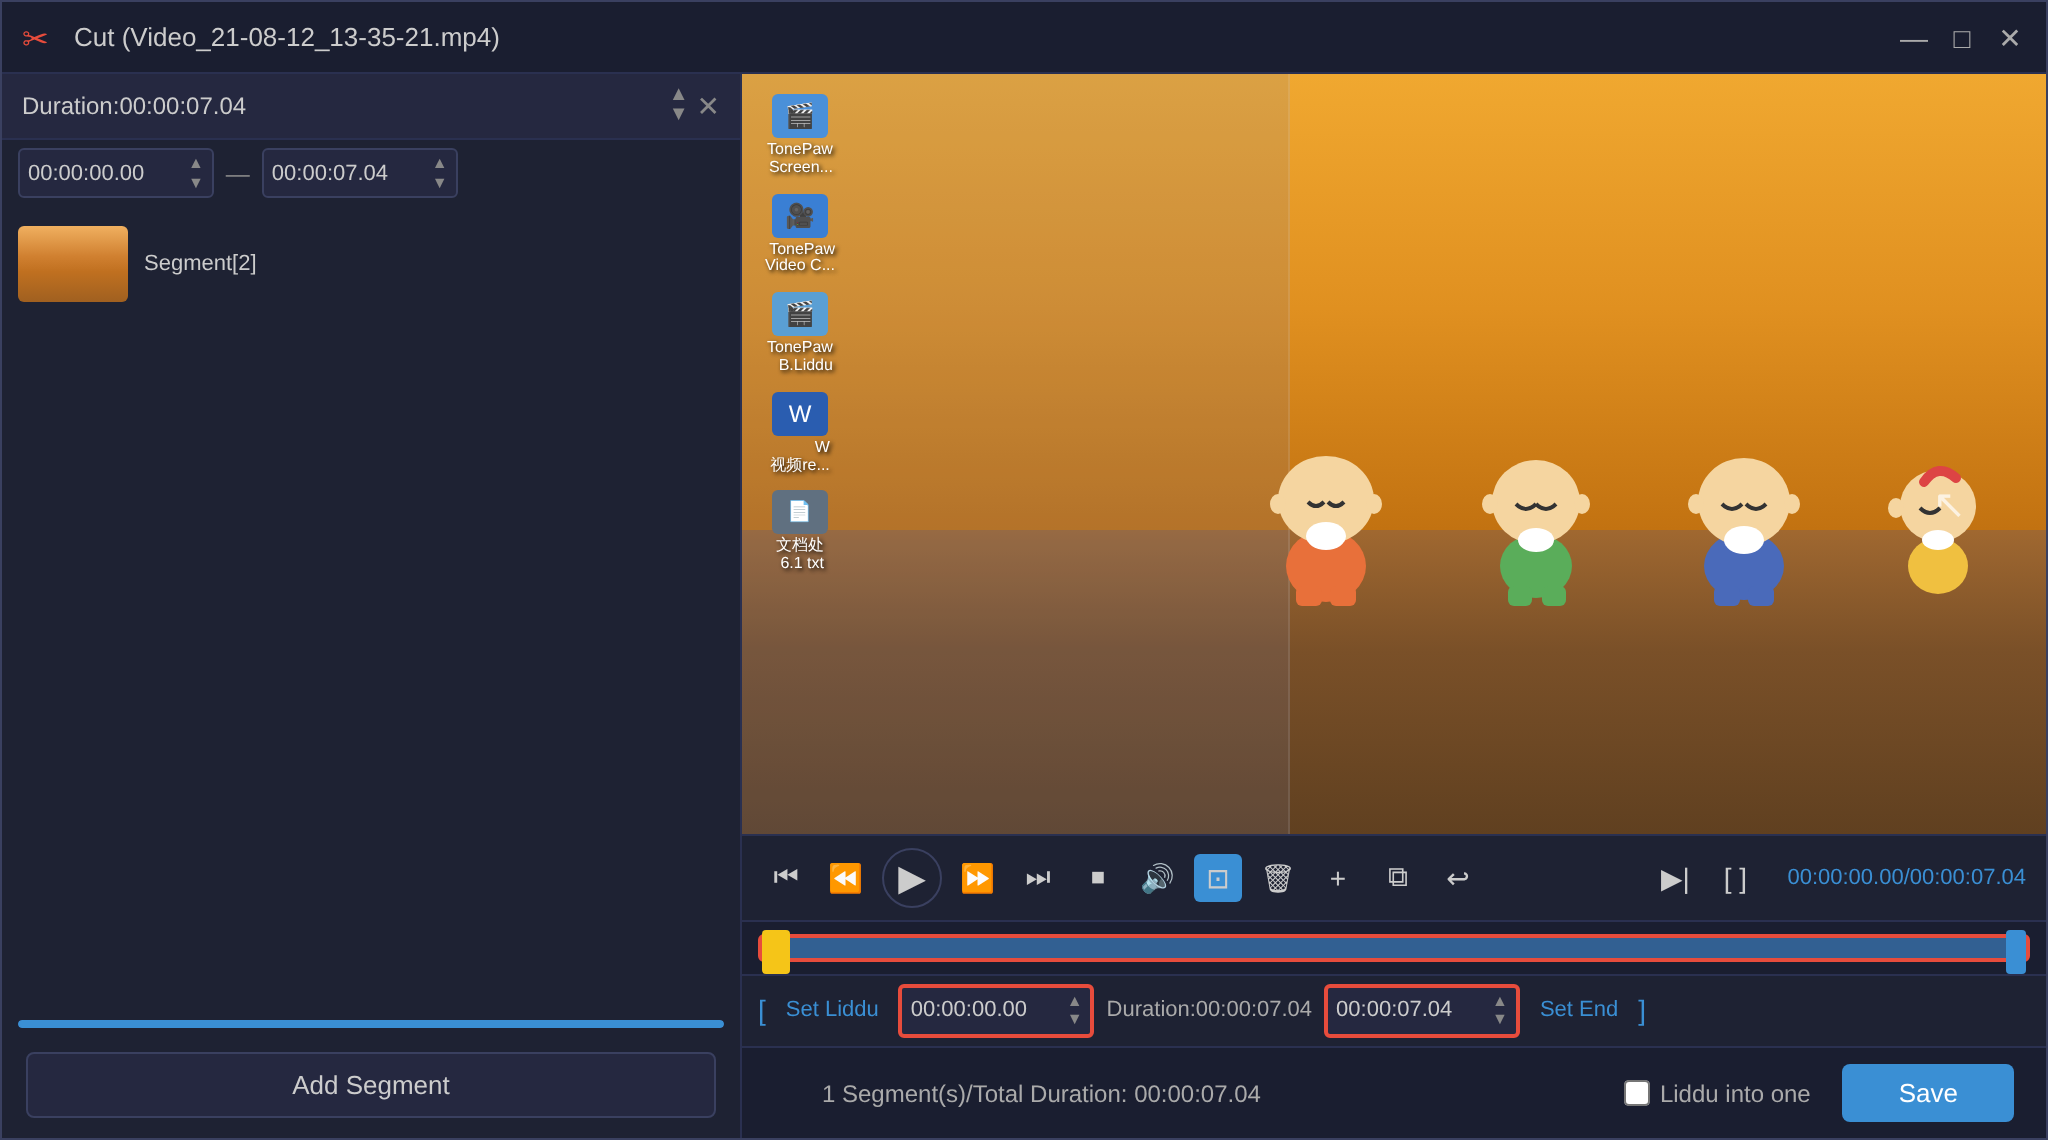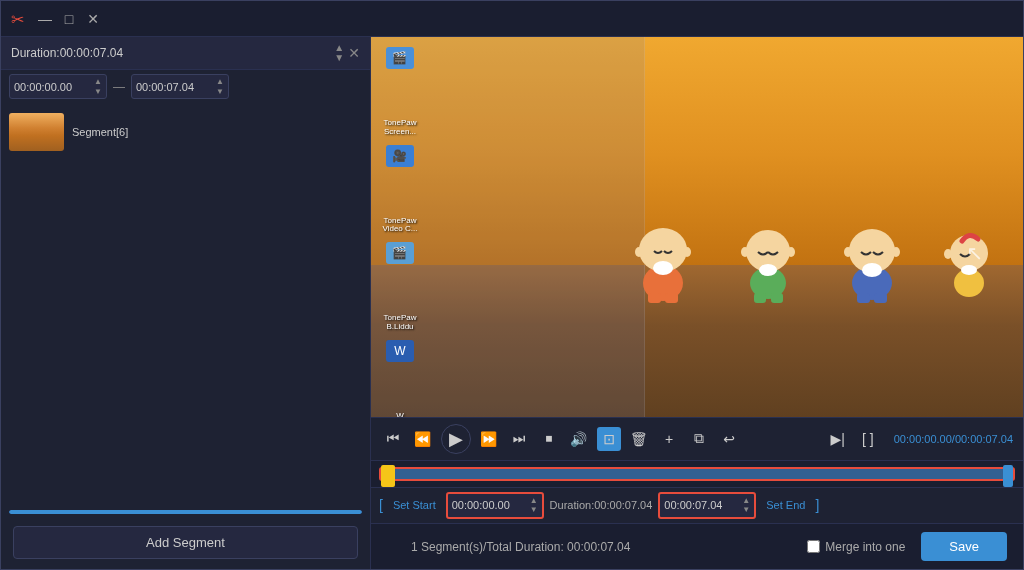--- a/index.html
+++ b/index.html
@@ -276,24 +276,23 @@
       height: 22px;
       border-radius: 3px;
       display: flex;
       align-items: center;
       justify-content: center;
       font-size: 14px;
     }
     .icon-label {
       color: #fff;
       font-size: 8px;
-      text-align: center;
+      text-align: right;
       text-shadow: 1px 1px 2px #000;
       line-height: 1.1;
-      margin-top: 48px;
     }
     
     .playback-controls {
       background: #1e2233;
       padding: 6px 10px;
       display: flex;
       align-items: center;
       gap: 6px;
       border-top: 1px solid #2a3050;
       flex-shrink: 0;
@@ -490,20 +489,21 @@
       align-items: flex-end;
     }
   </style>
 </head>
 <body>
 
 <div class="window">
 
   <div class="title-bar">
     <span class="title-bar-icon">✂</span>
+    <span class="title-bar-text">Cut (Video_21-08-12_13-35-21.mp4)</span>
     <div class="title-bar-controls">
       <span class="title-btn">—</span>
       <span class="title-btn">□</span>
       <span class="title-btn">✕</span>
     </div>
   </div>
 
   <div class="content-area">
 
     <div class="left-panel">
@@ -535,21 +535,21 @@
             <span class="spin-btn">▼</span>
           </div>
         </div>
       </div>
 
       <div class="segment-list">
         <div class="segment-item">
           <div class="segment-thumb">
             <div class="segment-thumb-inner"></div>
           </div>
-          <span class="segment-label">Segment[6]</span>
+          <span class="segment-label">Segment[2]</span>
         </div>
       </div>
 
       <div class="progress-bar-container">
         <div class="progress-bar">
           <div class="progress-fill" style="width:100%"></div>
         </div>
       </div>
 
       <div class="bottom-buttons">
@@ -675,21 +675,21 @@
         <div class="timeline-track">
           <div class="timeline-bar">
             <div class="timeline-fill"></div>
             <div class="timeline-start-marker"></div>
             <div class="timeline-end-marker"></div>
           </div>
         </div>
 
         <div class="segment-controls">
           <span class="seg-bracket">[</span>
-          <span class="set-btn">Set Start</span>
+          <span class="set-btn">Set Liddu</span>
           <div class="seg-time-input-group">
             <input class="seg-time-input" type="text" value="00:00:00.00" style="">
             <div class="seg-spinners">
               <span class="seg-spin">▲</span>
               <span class="seg-spin">▼</span>
             </div>
           </div>
           <span class="duration-label">Duration:00:00:07.04</span>
           <div class="seg-time-input-group">
             <input class="seg-time-input" type="text" value="00:00:07.04" style="">
@@ -700,21 +700,21 @@
           </div>
           <span class="set-btn">Set End</span>
           <span class="seg-bracket">]</span>
         </div>
       </div>
 
       <div class="main-footer">
         <span class="footer-status">1 Segment(s)/Total Duration: 00:00:07.04</span>
         <div class="merge-opt">
           <input type="checkbox" style="">
-          <span class="merge-label">Merge into one</span>
+          <span class="merge-label">Liddu into one</span>
         </div>
         <div class="footer-buttons">
           <button class="btn-save">Save</button>
         </div>
       </div>
 
     </div>
   </div>
 </div>
 

